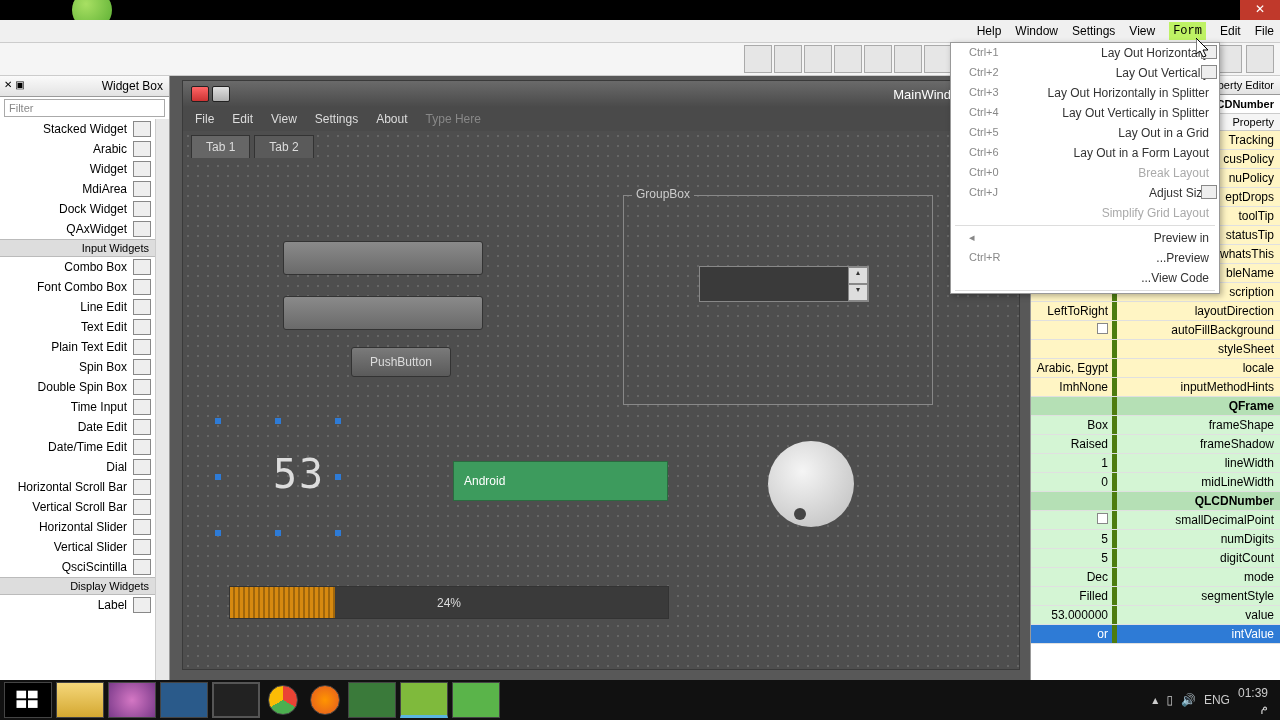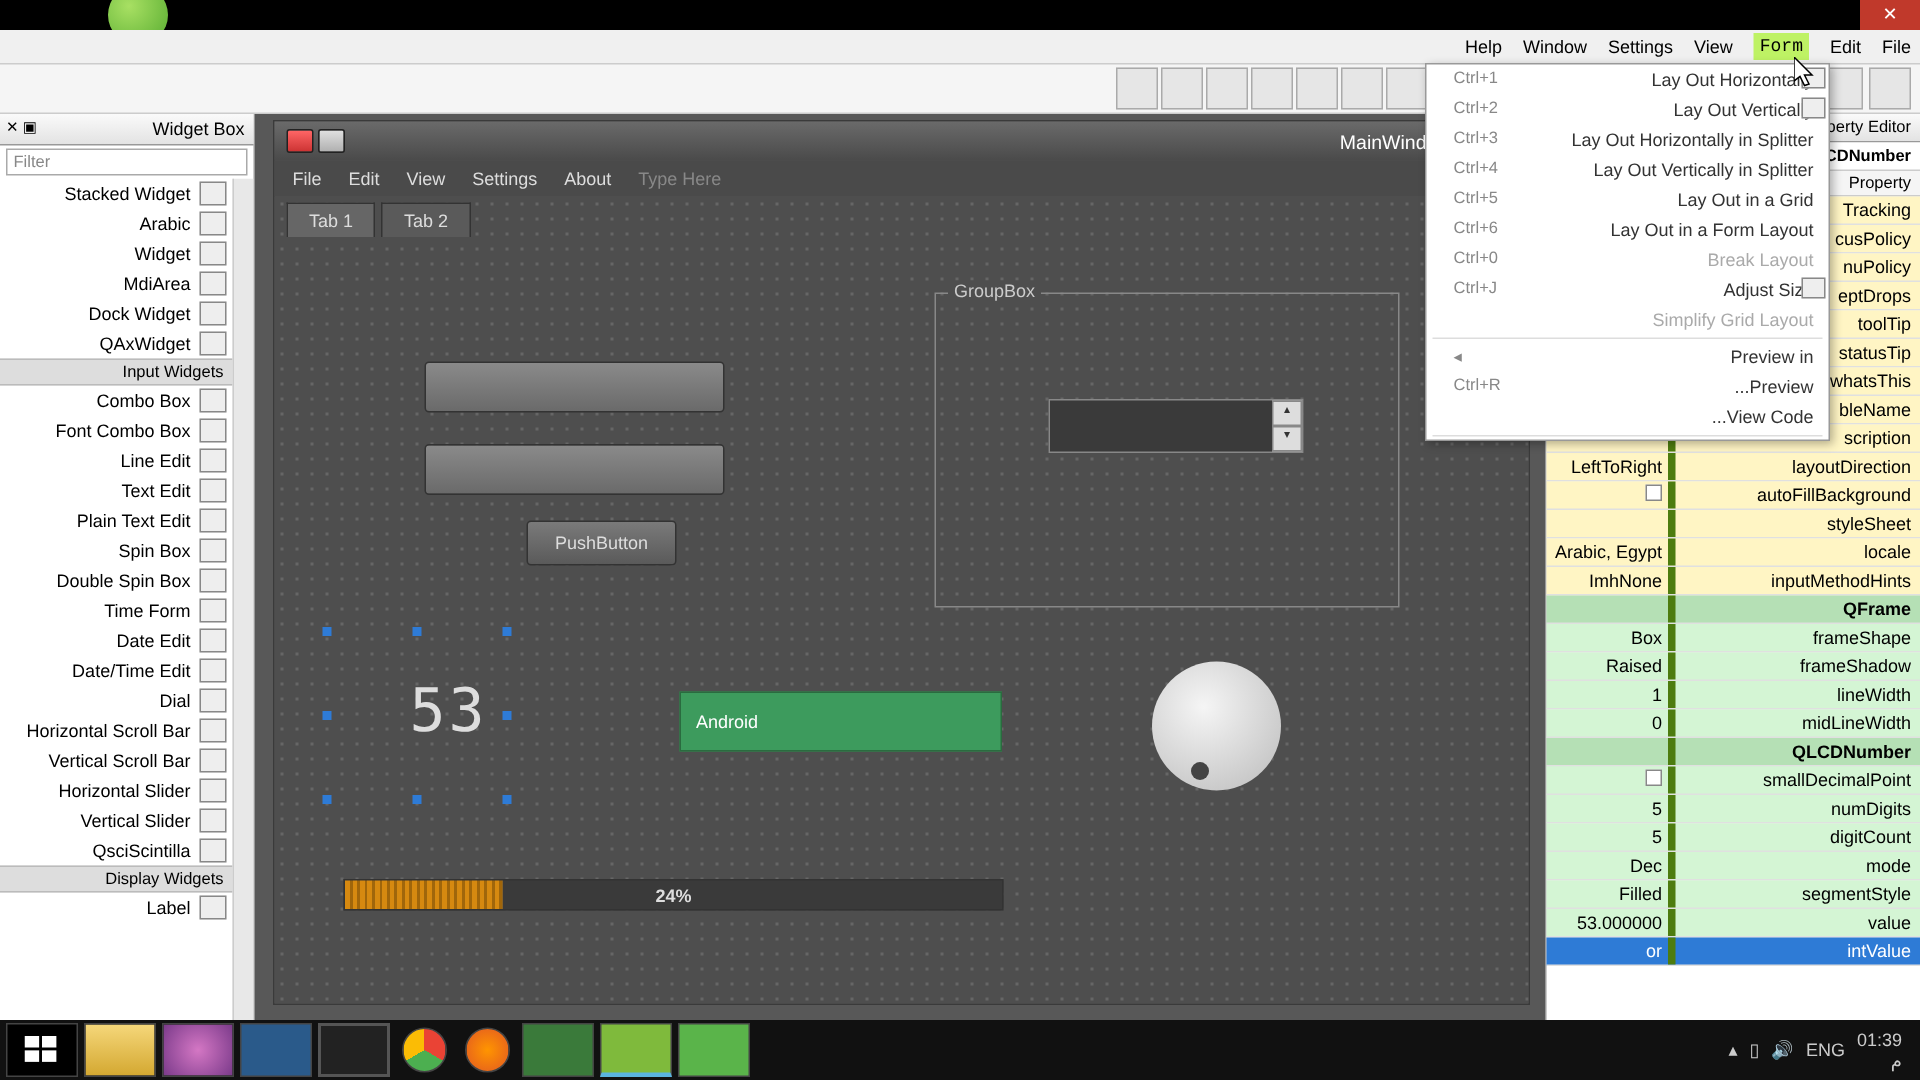--- a/index.html
+++ b/index.html
@@ -240,21 +240,21 @@
           </div>
           <div class="wb-item">
             <span class="label">Spin Box</span>
             <span class="wb-icon"></span>
           </div>
           <div class="wb-item">
             <span class="label">Double Spin Box</span>
             <span class="wb-icon"></span>
           </div>
           <div class="wb-item">
-            <span class="label">Time Form</span>
+            <span class="label">Time Input</span>
             <span class="wb-icon"></span>
           </div>
           <div class="wb-item">
             <span class="label">Date Edit</span>
             <span class="wb-icon"></span>
           </div>
           <div class="wb-item">
             <span class="label">Date/Time Edit</span>
             <span class="wb-icon"></span>
           </div>
@@ -341,21 +341,21 @@
           <div class="handle" style="right:-3px;bottom:-3px;"></div>
         </div>
         <div class="lcd" style="left:90px;top:320px;">53</div>
 
         <div class="androidbtn" style="left:270px;top:330px;width:215px;height:40px;">Android</div>
 
         <div class="dial" style="left:585px;top:310px;width:86px;height:86px;">
           <div class="dot"></div>
         </div>
 
-        <div class="progress" style="left:46px;top:455px;width:440px;height:21px;font-weight:bold;">
+        <div class="progress" style="left:46px;top:455px;width:440px;height:33px;">
           <div class="fill" style="width:24%;"></div>
           <div class="ptext">24%</div>
         </div>
       </div>
     </div>
   </div>
 
   <div class="propbox">
     <div class="pb-title">roperty Editor</div>
     <div class="pb-head">QLCDNumber</div>

